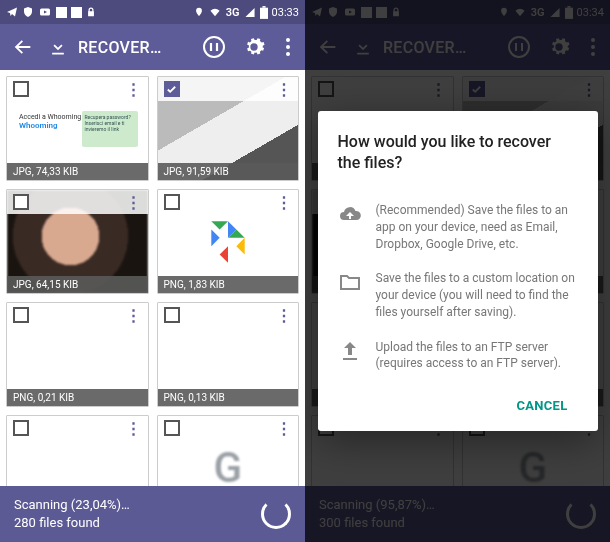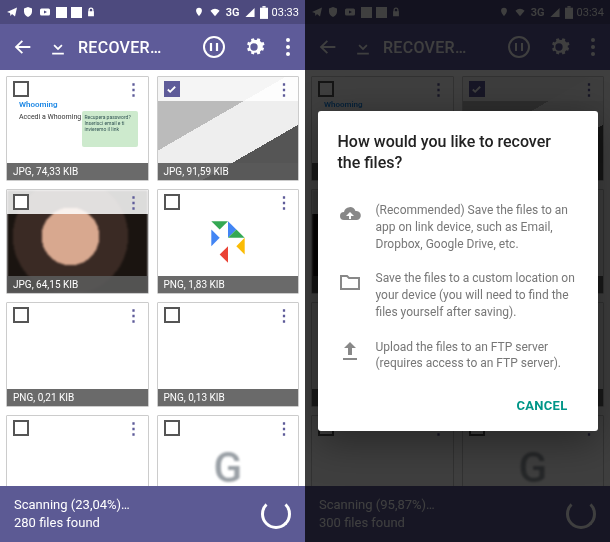--- a/index.html
+++ b/index.html
@@ -33,21 +33,21 @@
   .dlg-actions { text-align: right; }
   .dlg-actions button { border: none; background: none; color: #009688; font-size: 13px; font-weight: 700; padding: 8px 10px; cursor: pointer; letter-spacing:.3px; }
   
   .tweblogin { background: linear-gradient(#fff,#fff); }
   .tkeyboard { background: linear-gradient(-30deg,#555 0 30%,#eee 30% 60%, #bbb 60% 100%); }
   .tface { background: radial-gradient(circle at 45% 45%, #d8a88f 0 30%, #3a2a24 30% 60%, #1a1410 60% 100%); filter: blur(1px); }
   .tplay { background: #fff; }
   .gletter { font-size: 42px; color: #9aa0a6; font-weight: 500; filter: blur(1px); }
   .s2 .toolbar, .s2 .grid, .s2 .scanbar, .s2 .statusbar { filter: brightness(.55); }
   
-  .wb-logo{position:absolute;top:23px;left:12px;font-size:8px;color:#1e88e5;font-weight:600}
+  .wb-logo{position:absolute;top:44px;left:12px;font-size:8px;color:#1e88e5;font-weight:600}
   .wb-t{position:absolute;top:36px;left:12px;font-size:7px;color:#333}
   .wb-box{position:absolute;top:34px;right:10px;width:56px;height:36px;background:#cdeacd;border-radius:2px;font-size:5px;color:#355;padding:3px;line-height:1.2}
 </style>
 </head>
 <body>
 
 <div class="screen s1">
   <div class="statusbar">
     <div class="status-left">
       <svg class="si" width="12" height="12" viewBox="0 0 24 24" fill="#fff">
@@ -380,21 +380,21 @@
 
   <div class="dim">
     <div class="dialog">
       <h3>How would you like to recover the files?</h3>
       <div class="opt">
         <div class="ico">
             <svg width="24" height="24" viewBox="0 0 24 24" fill="#888">
               <path d="M19 18H6a4 4 0 010-8 6 6 0 0111.5-1A4.5 4.5 0 0119 18zm-7-8l-4 4h3v3h2v-3h3z"></path>
             </svg>
           </div>
-        <div class="desc">(Recommended) Save the files to an app on link device, such as Email, Dropbox, Google Drive, etc.</div>
+        <div class="desc">(Recommended) Save the files to an app on your device, need as Email, Dropbox, Google Drive, etc.</div>
       </div>
       <div class="opt">
         <div class="ico">
             <svg width="24" height="24" viewBox="0 0 24 24" fill="none" stroke="#888" stroke-width="2">
               <path d="M3 6h6l2 2h10v11H3z"></path>
             </svg>
           </div>
         <div class="desc">Save the files to a custom location on your device (you will need to find the files yourself after saving).</div>
       </div>
       <div class="opt">

